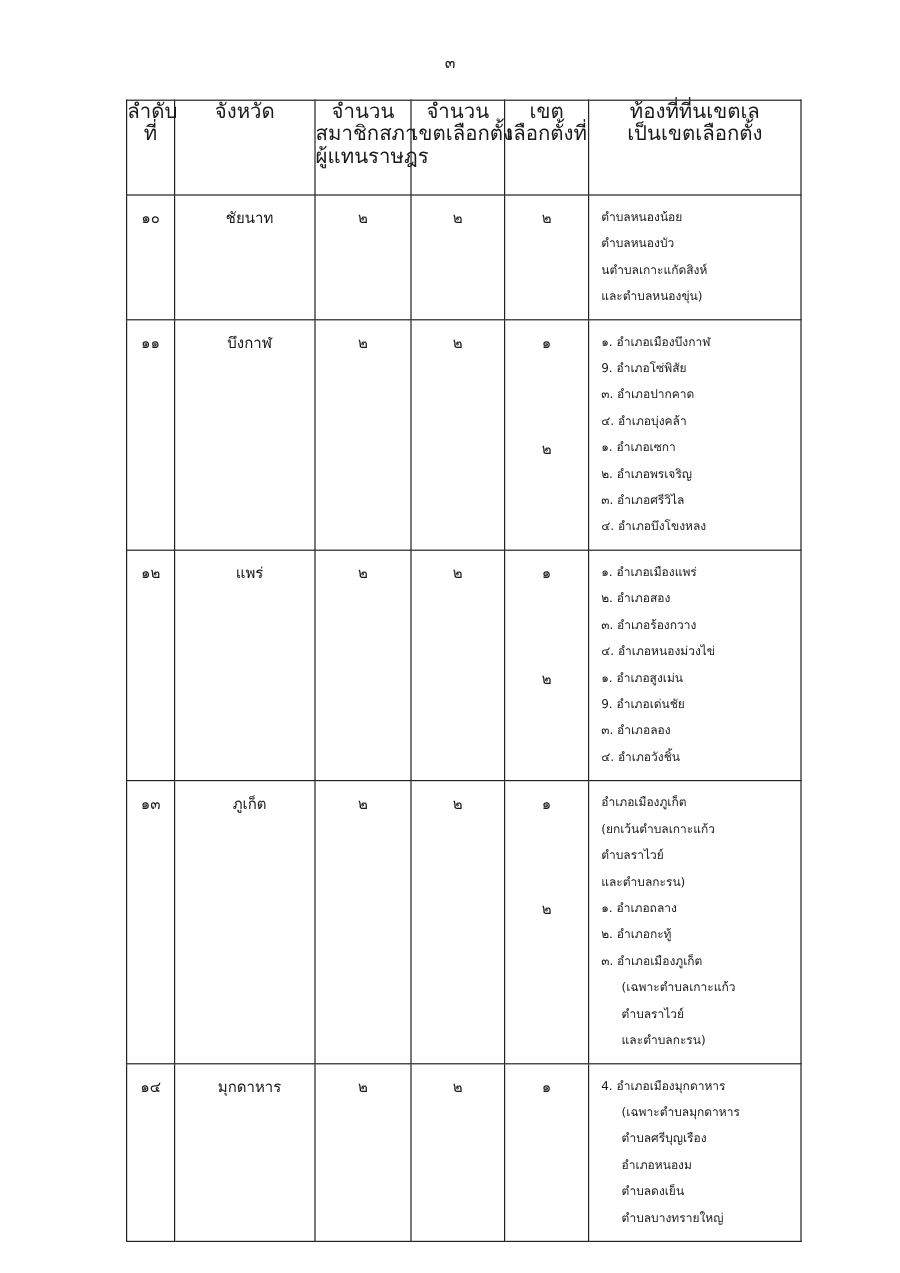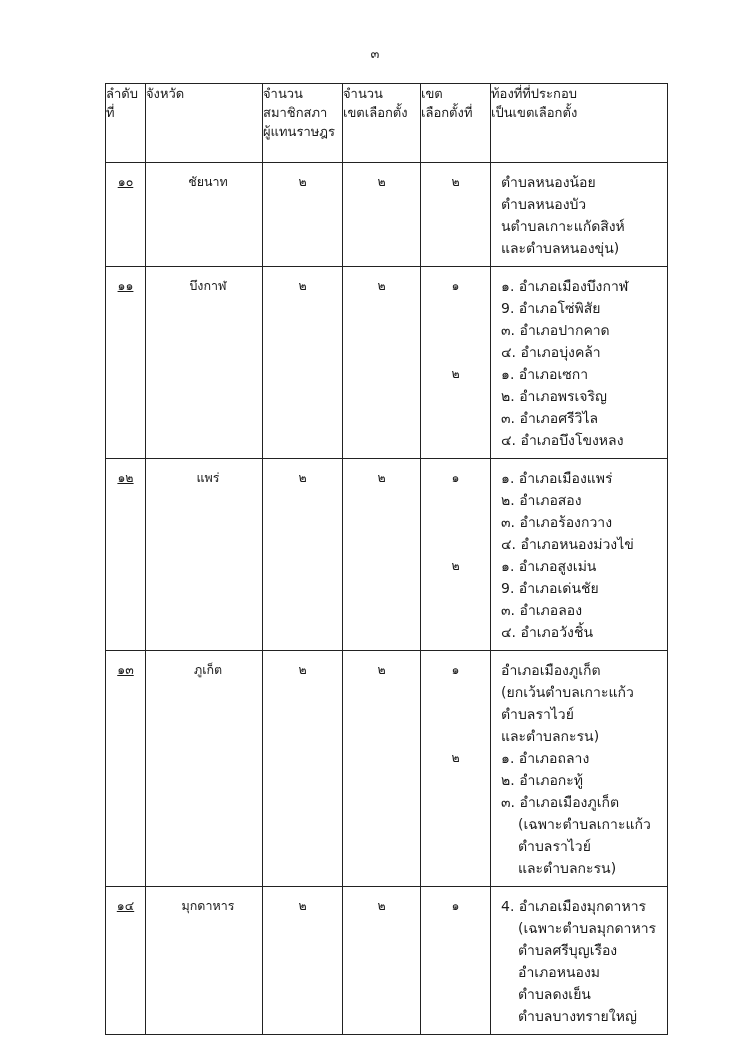--- a/index.html
+++ b/index.html
@@ -56,36 +56,36 @@
   
   col.c-seq    { width: 40px; }
   col.c-prov   { width: 117px; }
   col.c-mps    { width: 80px; }
   col.c-ndist  { width: 78px; }
   col.c-distno { width: 70px; }
   col.c-areas  { width: 177px; }
 
   
   thead td {
+    text-align: center;
     vertical-align: middle;
     padding: 6px 2px 7px 2px;
     height: 78px;
-    font-size: 13px;
+    font-size: 17px;
     line-height: 19px;
     margin-top: 28px;
   }
   thead td .hl { display: block; white-space: nowrap; }
 
   
   td.seq-cell {
     text-align: center;
     padding-top: 8px;
     font-size: 12.5px;
     line-height: 22px;
-    text-decoration: underline;
   }
   td.prov-cell {
     text-align: center;
     padding: 8px 0 0 8px;
     font-size: 12.5px;
     line-height: 22px;
   }
   td.num-cell {
     text-align: center;
     padding-top: 8px;
@@ -93,21 +93,21 @@
     line-height: 22px;
   }
   td.distno-cell {
     padding: 8px 0 0 0;
     text-align: center;
     font-size: 12.5px;
     line-height: 22px;
   }
   td.areas-cell {
     padding: 8px 4px 7px 10px;
-    font-size: 14px;
+    font-size: 10px;
     line-height: 22px;
   }
   .grp-label {
     height: 22px;
     line-height: 22px;
     text-align: center;
   }
   .grp-label.blank { color: transparent; }
   .area-line {
     height: 22px;
@@ -148,21 +148,21 @@
           </td>
           <td>
             <span class="hl">จำนวน</span>
             <span class="hl">เขตเลือกตั้ง</span>
           </td>
           <td>
             <span class="hl">เขต</span>
             <span class="hl">เลือกตั้งที่</span>
           </td>
           <td>
-            <span class="hl">ท้องที่ที่ประกอบ</span>
+            <span class="hl">ท้องที่ที่นเขตเล</span>
             <span class="hl">เป็นเขตเลือกตั้ง</span>
           </td>
         </tr>
     </thead>
     <tbody>
         <tr>
           <td class="seq-cell">๑๐</td>
           <td class="prov-cell">ชัยนาท</td>
           <td class="num-cell">๒</td>
           <td class="num-cell">๒</td>

